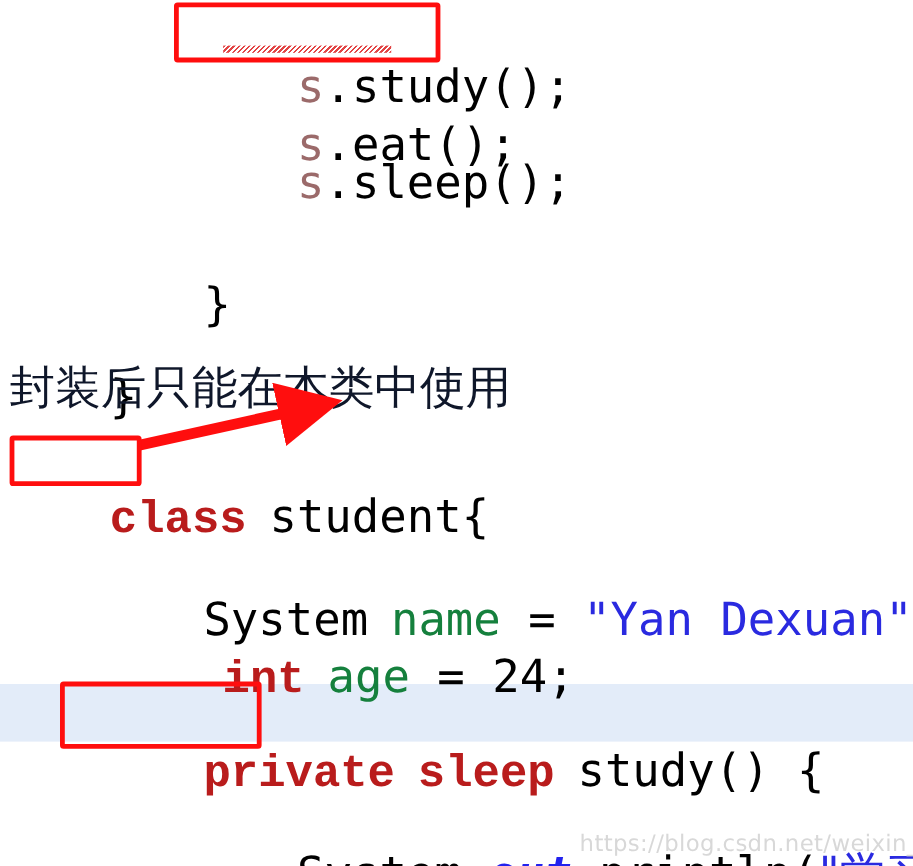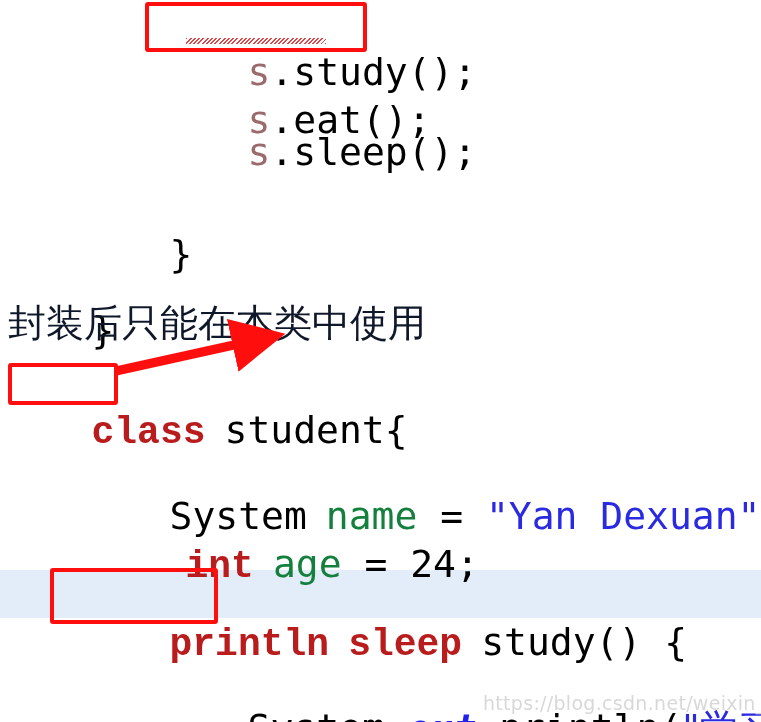--- a/index.html
+++ b/index.html
@@ -129,21 +129,21 @@
 
   <div class="code-line" style="top:444px;">
     <span class="txt" style="display:inline-block;width:78px;"></span><span class="txt t-plain">System</span><span class="txt t-plain" style="display:inline-block;width:19px;"></span><span class="txt t-field">name</span><span class="txt t-plain"> = </span><span class="txt t-string">"Yan Dexuan"</span><span class="txt t-plain">;</span>
   </div>
 
   <div class="code-line" style="top:492px;padding-left:16px;">
     <span class="txt" style="display:inline-block;width:78px;"></span><span class="txt t-keyword">int</span><span class="txt t-plain" style="display:inline-block;width:19px;"></span><span class="txt t-field">age</span><span class="txt t-plain"> = </span><span class="txt t-plain">24</span><span class="txt t-plain">;</span>
   </div>
 
   <div class="code-line" style="top:570px;">
-    <span class="txt" style="display:inline-block;width:78px;"></span><span class="txt t-keyword">println</span><span class="txt t-plain" style="display:inline-block;width:19px;"></span><span class="txt t-keyword">sleep</span><span class="txt t-plain" style="display:inline-block;width:19px;"></span><span class="txt t-plain">study() {</span>
+    <span class="txt" style="display:inline-block;width:78px;"></span><span class="txt t-keyword">private</span><span class="txt t-plain" style="display:inline-block;width:19px;"></span><span class="txt t-keyword">sleep</span><span class="txt t-plain" style="display:inline-block;width:19px;"></span><span class="txt t-plain">study() {</span>
   </div>
 
   <div class="code-line" style="top:656px;">
     <span class="txt" style="display:inline-block;width:156px;"></span><span class="txt t-plain">System</span><span class="txt t-plain">.</span><span class="txt t-static">out</span><span class="txt t-plain">.</span><span class="txt t-plain">println(</span><span class="txt t-string" style="font-family:'DejaVu Sans','Liberation Sans',sans-serif;">"学习"</span><span class="txt t-plain">);</span>
   </div>
 
   <div class="anno-box" style="left:145px; top:2px; width:222px; height:50px;"></div>
 
   <div class="anno-text" style="left:8px; top:303px;">封装后只能在本类中使用</div>
 

